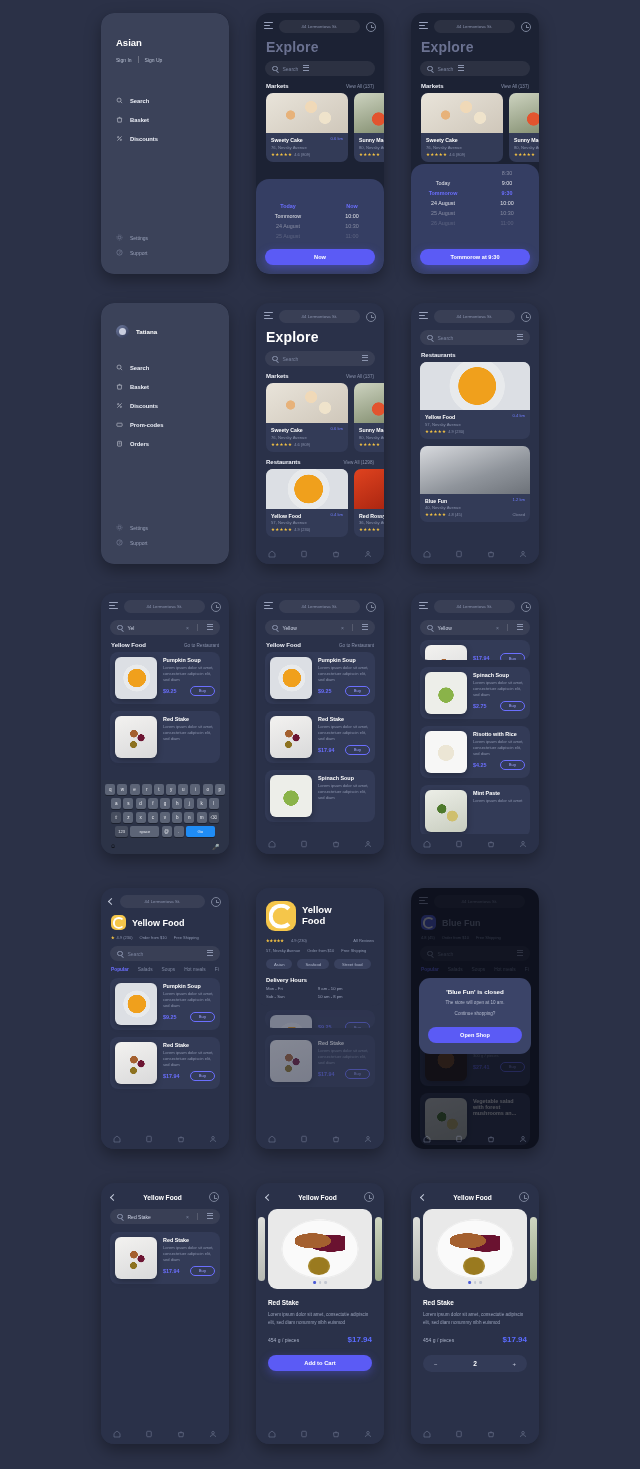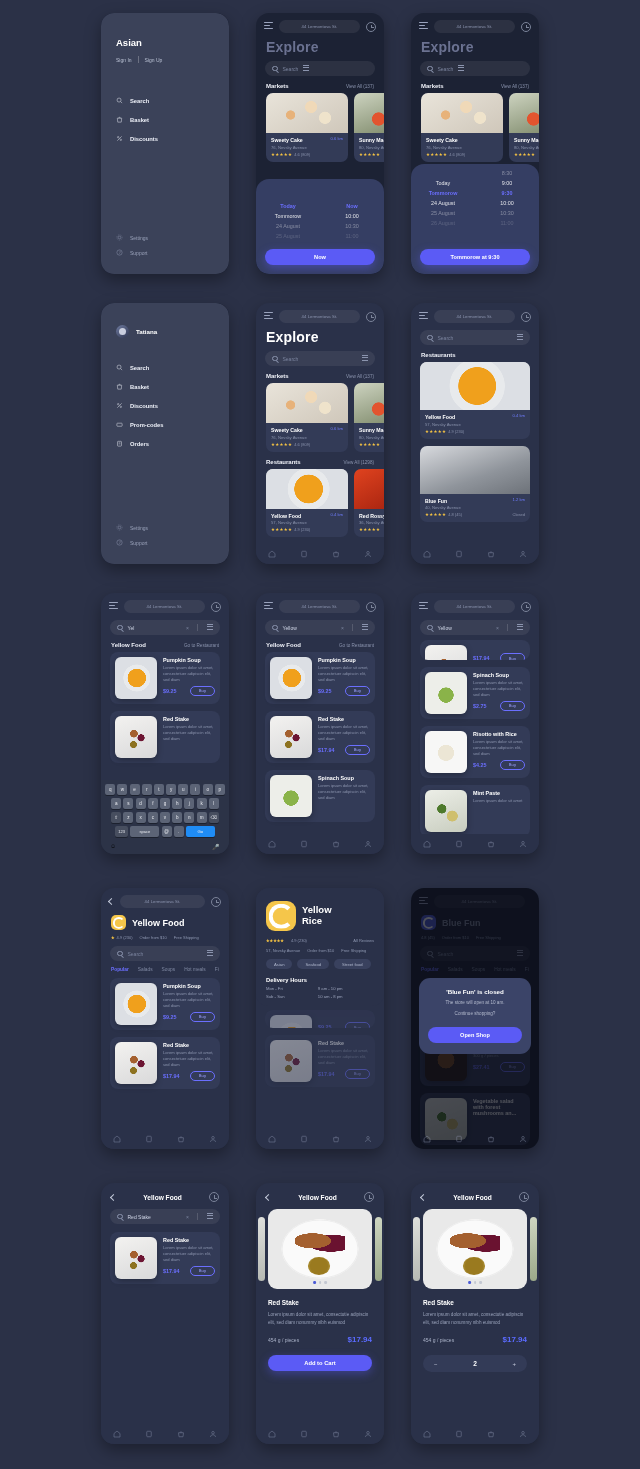--- a/index.html
+++ b/index.html
@@ -1200,21 +1200,21 @@
     </div>
   </div>
 
   <div class="cell">
     <div class="phone">
       <div class="rhead" style="padding-top:8px">
         <div class="rtop">
           <div class="logo big"></div>
           <div class="rname two">
             <div>Yellow</div>
-            <div>Rice</div>
+            <div>Food</div>
           </div>
         </div>
         <div class="rmeta" style="padding-top:7px">
           <span>
               <b class="star">★★★★★</b>
             </span>
           <span>4.9 (230)</span>
           <span class="allrev">All Reviews</span>
         </div>
         <div class="rmeta">

